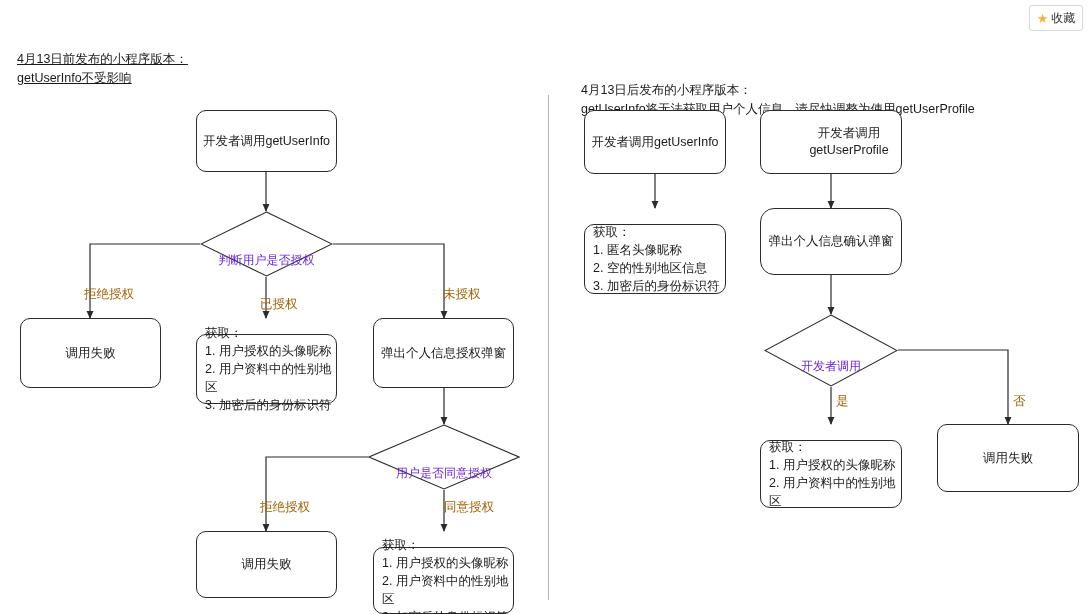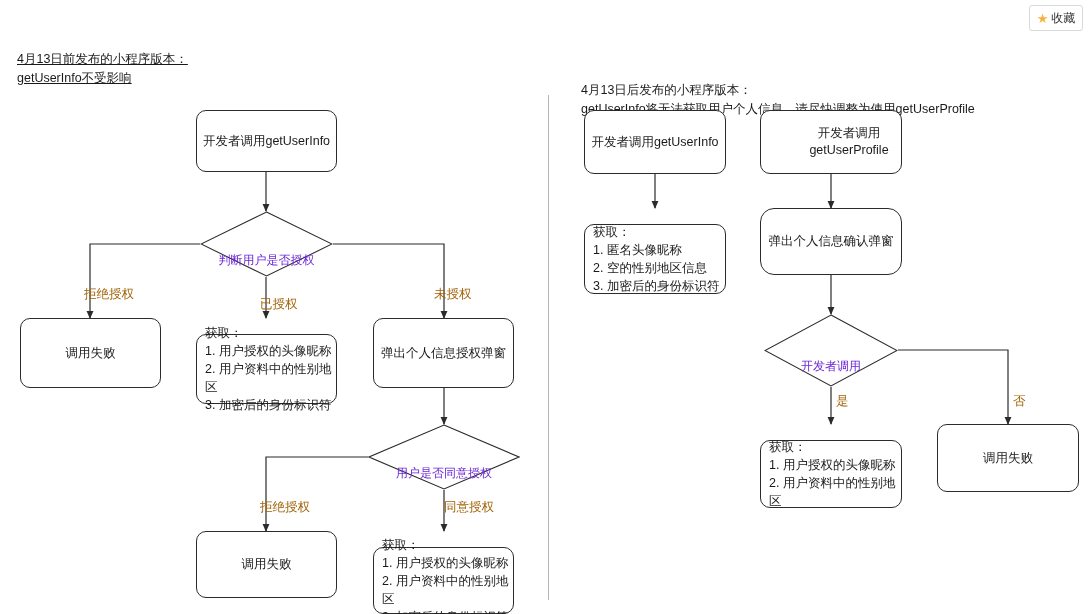--- a/index.html
+++ b/index.html
@@ -198,21 +198,21 @@
 
 <div class="node" style="left:196px; top:531px; width:141px; height:67px;">调用失败</div>
 
 <div class="node list" style="left:373px; top:531px; width:141px; height:67px;">获取：
 1. 用户授权的头像昵称
 2. 用户资料中的性别地区
 3. 加密后的身份标识符</div>
 
 <div class="elabel" style="left:84px; top:287px;">拒绝授权</div>
 <div class="elabel" style="left:260px; top:297px;">已授权</div>
-<div class="elabel" style="left:434px; top:287px;">未授权</div>
+<div class="elabel" style="left:443px; top:287px;">未授权</div>
 <div class="elabel" style="left:260px; top:500px;">拒绝授权</div>
 <div class="elabel" style="left:444px; top:500px;">同意授权</div>
 
 <div class="node" style="left:584px; top:110px; width:142px; height:64px;">开发者调用getUserInfo</div>
 
 <div class="node list" style="left:584px; top:208px; width:142px; height:70px;">获取：
 1. 匿名头像昵称
 2. 空的性别地区信息
 3. 加密后的身份标识符</div>
 

